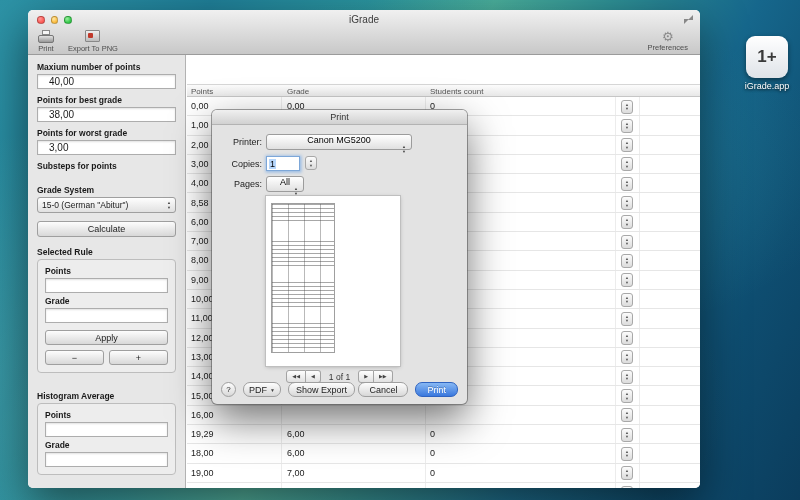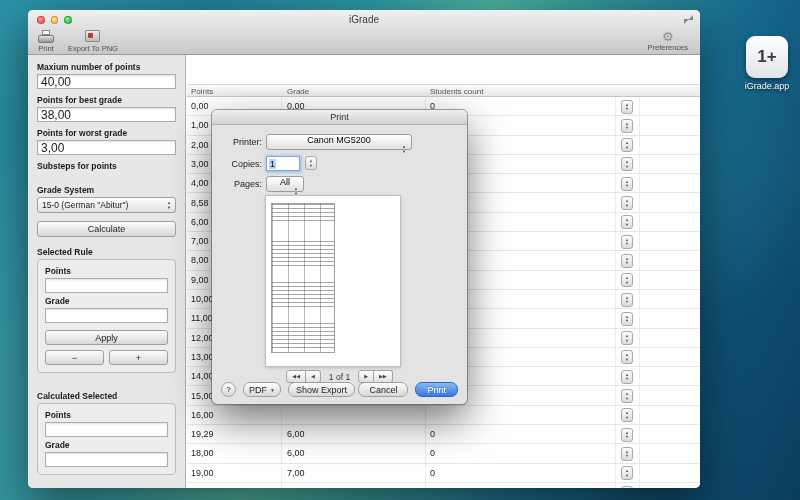--- a/index.html
+++ b/index.html
@@ -54,21 +54,21 @@
   .prefs { margin-left:auto; margin-right:2px; }
   .gear { font-size:13px; line-height:13px; color:#8a8a8a; }
 
   
   .sidebar { position:absolute; left:0; top:45px; width:158px; height:433px;
     background:#e7e7e7; border-right:1px solid #b2b2b2; padding:5px 9px;
     font-size:9px; color:#1a1a1a; border-radius:0 0 0 5px; overflow:hidden; }
   .fld-label { font-weight:bold; font-size:8.5px; margin:6px 0 2px; }
   .fld-label.first { margin-top:2px; }
   .text-input { width:100%; height:15px; background:#fff; border:1px solid #adadad;
-    box-shadow:inset 0 1px 2px rgba(0,0,0,.12); font-size:12px; padding:0 3px;
+    box-shadow:inset 0 1px 2px rgba(0,0,0,.12); font-size:10px; padding:0 11px;
     display:flex; align-items:center; }
   .popup { width:100%; height:16px; background:linear-gradient(#fefefe,#e1e1e1);
     border:1px solid #9f9f9f; border-radius:3px; display:flex; align-items:center;
     padding:0 4px; font-size:8.5px; }
   .updown { margin-left:auto; display:flex; flex-direction:column; align-items:center;
     justify-content:center; font-size:4px; line-height:3.5px; color:#444; gap:1px; }
   .btn { height:16px; background:linear-gradient(#fdfdfd,#d8d8d8); border:1px solid #9f9f9f;
     border-radius:3px; font-size:9px; display:flex; align-items:center; justify-content:center;
     color:#222; }
   .calculate { width:100%; margin-top:8px; }
@@ -224,21 +224,21 @@
         <div class="text-input"></div>
         <div class="inner-label">Grade</div>
         <div class="text-input"></div>
         <div class="btn apply">Apply</div>
         <div class="pm-row">
           <div class="btn">−</div>
           <div class="btn">+</div>
         </div>
       </div>
 
-      <div class="groupbox-title avg">Calculated Selected</div>
+      <div class="groupbox-title avg">Histogram Average</div>
       <div class="groupbox">
         <div class="inner-label">Points</div>
         <div class="text-input"></div>
         <div class="inner-label">Grade</div>
         <div class="text-input"></div>
       </div>
     </div>
 
     <div class="content">
 

